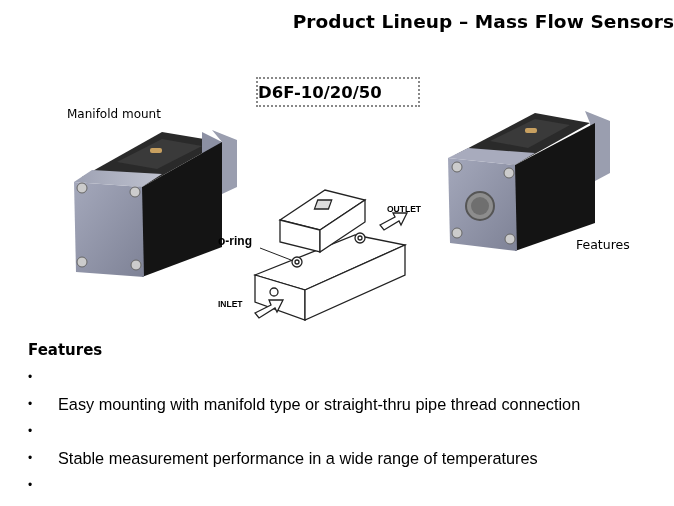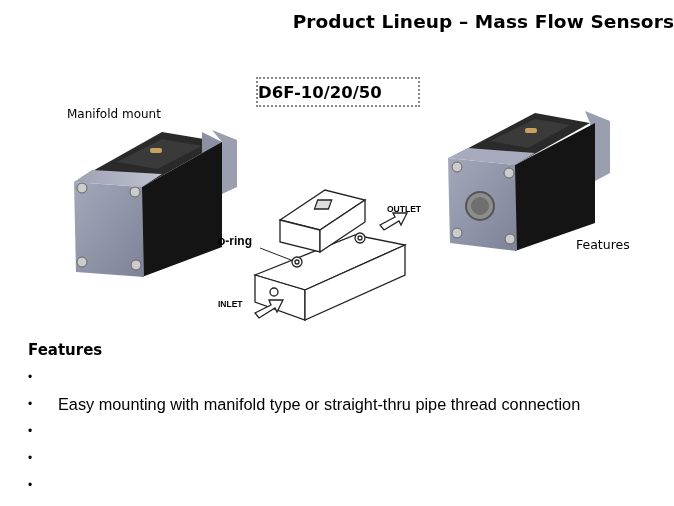--- a/index.html
+++ b/index.html
@@ -113,17 +113,18 @@
     </li>
   <li>
       <span class="bullet">•</span>
       <span>Easy mounting with manifold type or straight-thru pipe thread connection</span>
     </li>
   <li>
       <span class="bullet">•</span>
     </li>
   <li>
       <span class="bullet">•</span>
+      <span>Stable measurement performance in a wide range of temperatures</span>
     </li>
   <li>
       <span class="bullet">•</span>
     </li>
 </ul>
 
 </body></html>

